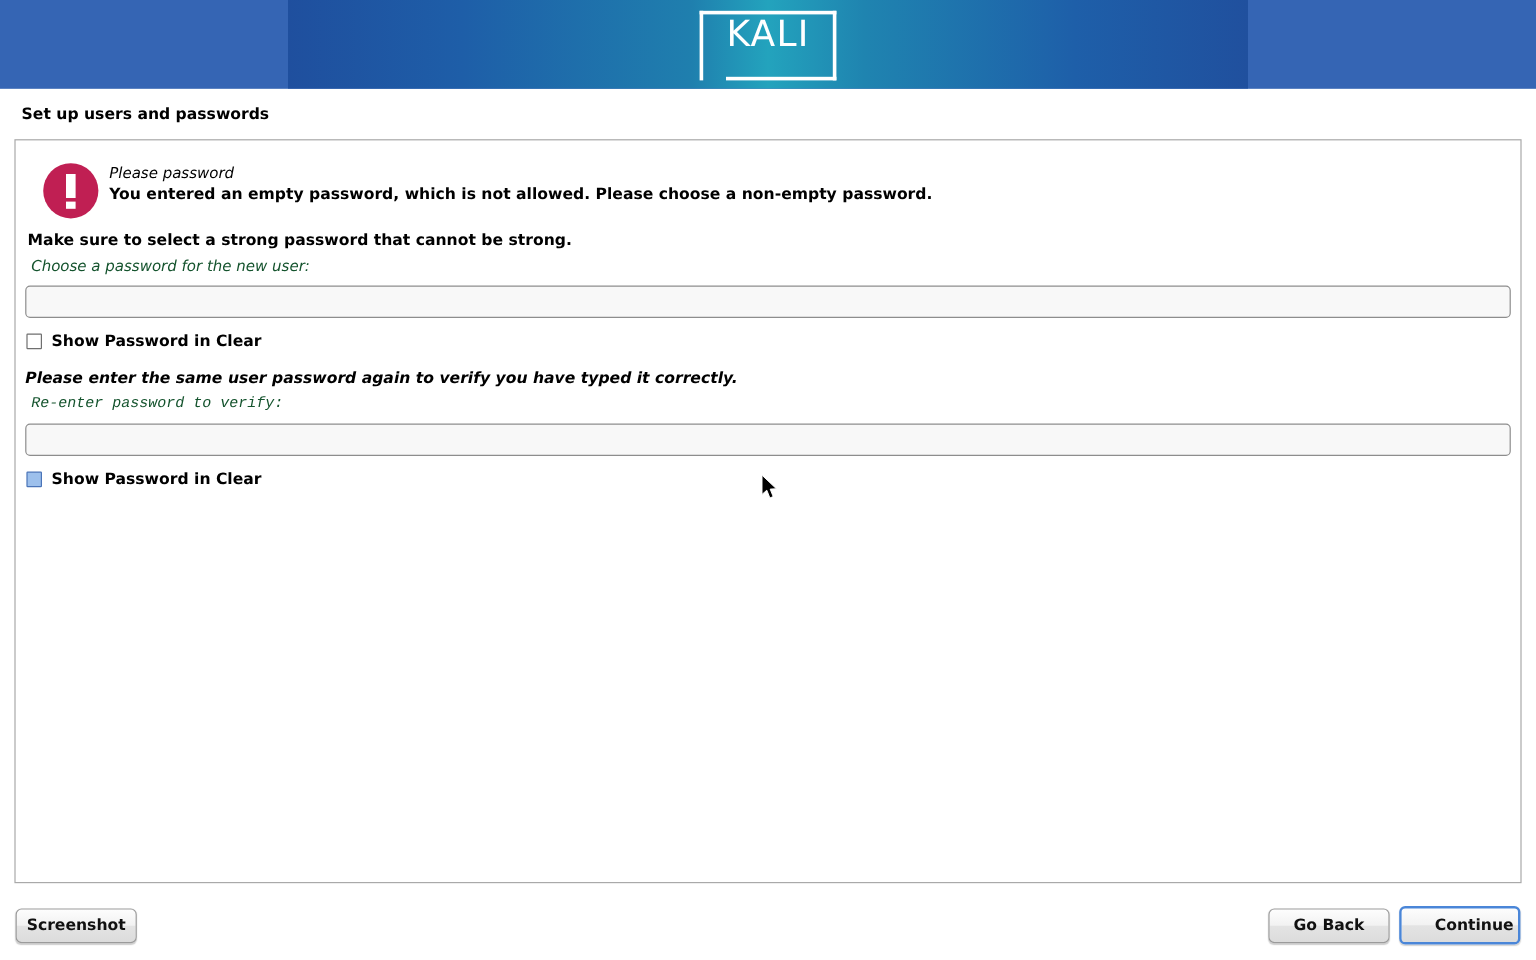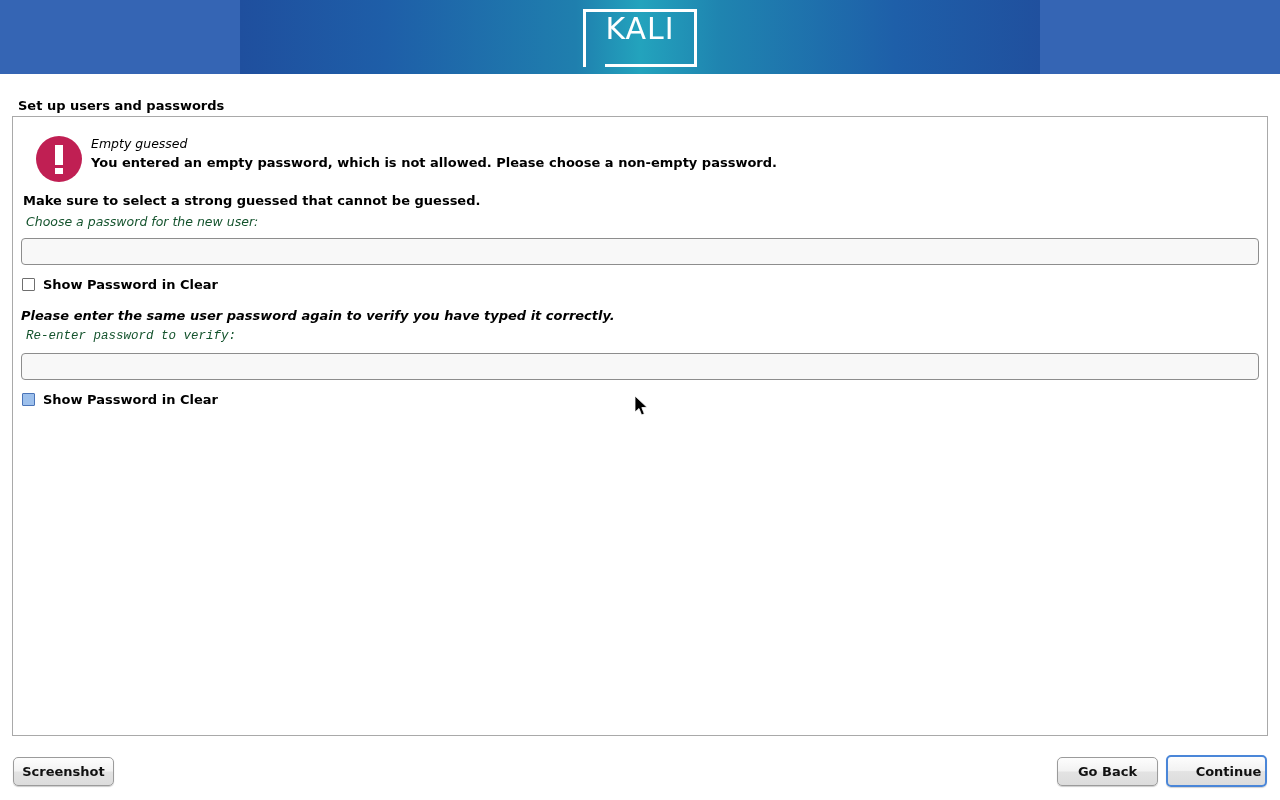--- a/index.html
+++ b/index.html
@@ -46,21 +46,21 @@
     display: flex; align-items: center; justify-content: center;
     color: #ffffff;
     font-family: "DejaVu Sans", sans-serif;
     font-size: 30px; font-weight: 400; letter-spacing: 1px;
     line-height: 1;
     padding-bottom: 2px;
   }
 
   
   #step-title {
-    position: absolute; left: 18px; top: 98px;
+    position: absolute; left: 18px; top: 88px;
     font-size: 13px; font-weight: bold; color: #000;
   }
 
   
   #content-panel {
     position: absolute; left: 12px; top: 116px;
     width: 1256px; height: 620px;
     border: 1px solid #a9a9a9;
     background: #ffffff;
   }
@@ -179,25 +179,25 @@
 
 <div id="step-title">Set up users and passwords</div>
 
 <div id="content-panel">
 
   <div id="error-block">
     <div id="error-icon">
       <div class="bang-stem"></div>
       <div class="bang-dot"></div>
     </div>
-    <div id="error-heading">Empty guessed</div>
+    <div id="error-heading">Please password</div>
     <div id="error-message">You entered an empty password, which is not allowed. Please choose a non-empty password.</div>
   </div>
 
-  <div class="section-heading" style="left:10px; top:76px;">Make sure to select a strong guessed that cannot be guessed.</div>
+  <div class="section-heading" style="left:10px; top:76px;">Make sure to select a strong password that cannot be strong.</div>
   <div class="field-label" style="left:13px; top:97px;">Choose a password for the new user:</div>
   <input class="text-input" style="left: 8px; top: 121px;" type="password" placeholder="">
   <div class="checkbox-row" style="left:9px; top:160px;">
     <span class="cb-box"></span>
     <span class="cb-label">Show Password in Clear</span>
   </div>
 
   <div class="section-heading" style="left:8px; top:191px;font-style:italic;">Please enter the same user password again to verify you have typed it correctly.</div>
   <div class="field-label" style="left:13px; top:212px;font-family:Liberation Mono, monospace;">Re-enter password to verify:</div>
   <input class="text-input" style="left: 8px; top: 236px;" type="password" placeholder="">

